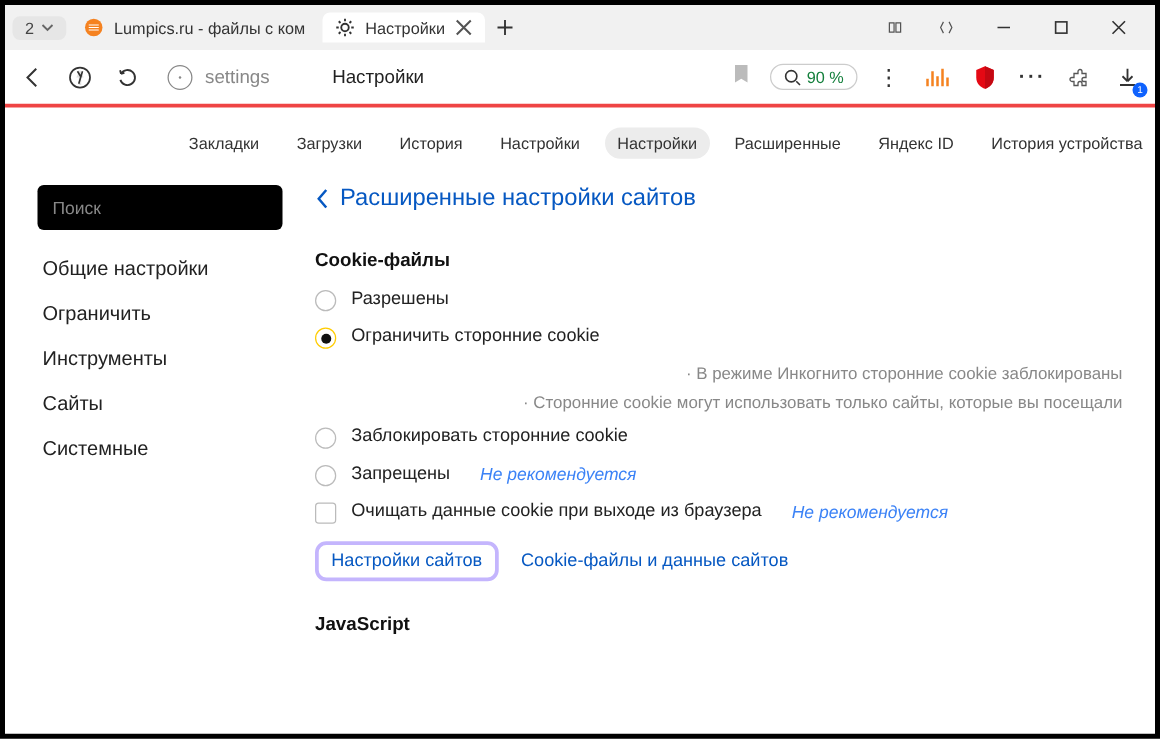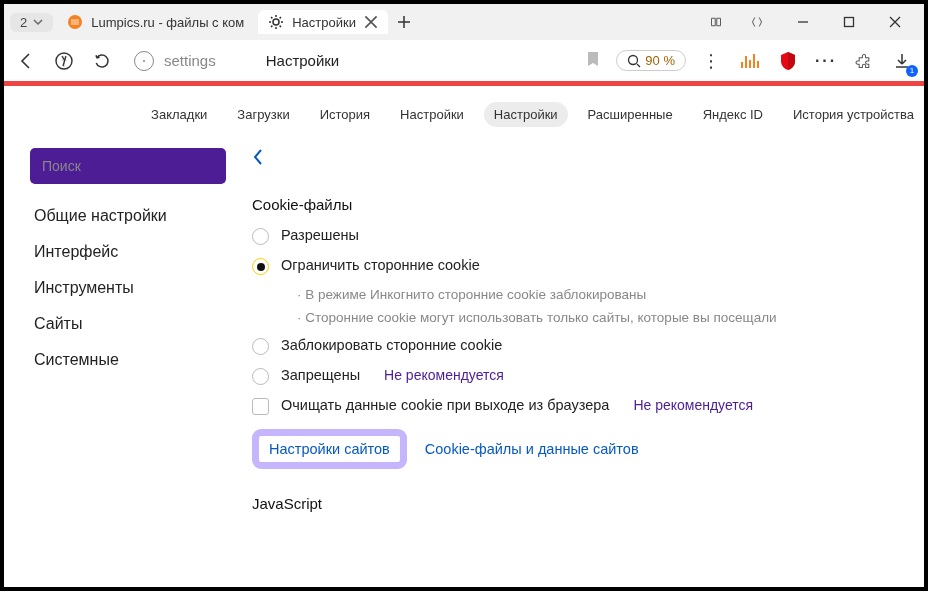--- a/index.html
+++ b/index.html
@@ -12,58 +12,58 @@
   .tab.active { background: #fff; }
   .tab .fav { width: 16px; height: 16px; display: flex; align-items: center; justify-content: center; }
   .tab .title { white-space: nowrap; overflow: hidden; text-overflow: ellipsis; }
   .tab .close { width: 14px; height: 14px; display: flex; align-items: center; justify-content: center; cursor: pointer; color: #555; }
   .newtab { width: 24px; height: 24px; display: flex; align-items: center; justify-content: center; border-radius: 4px; cursor: pointer; color: #333; font-size: 18px; }
   .winctrl { margin-left: auto; display: flex; align-items: center; gap: 0; }
   .winctrl .btn { width: 46px; height: 32px; display: flex; align-items: center; justify-content: center; cursor: pointer; color: #333; }
   .winctrl .btn svg { width: 12px; height: 12px; }
   .winctrl .reader { width: 36px; }
   
-  .toolbar { height: 46px; display: flex; align-items: center; padding: 0 10px; gap: 14px; border-bottom: 5px solid #ef4444; }
+  .toolbar { height: 46px; display: flex; align-items: center; padding: 0 10px; gap: 14px; border-bottom: 3px solid #ef4444; }
   .tbtn { width: 24px; height: 24px; display: flex; align-items: center; justify-content: center; cursor: pointer; color: #333; }
   .addrwrap { flex: 1; display: flex; align-items: center; gap: 10px; padding: 0 0 0 6px; }
   .globe { width: 20px; height: 20px; border: 1.5px solid #888; border-radius: 50%; display: flex; align-items: center; justify-content: center; position: relative; }
   .globe::before { content: ""; position: absolute; width: 2px; height: 2px; background: #888; border-radius: 50%; }
   .addr-path { color: #888; font-size: 15px; }
   .addr-title { color: #222; font-size: 15px; margin-left: 40px; flex: 1; }
   .bmk { color: #aaa; width: 16px; }
-  .zoombox { display: flex; align-items: center; gap: 4px; border: 1px solid #ccc; border-radius: 16px; padding: 2px 10px; font-size: 13px; color: #a16207; }
+  .zoombox { display: flex; align-items: center; gap: 4px; border: 1px solid #ccc; border-radius: 16px; padding: 2px 10px; font-size: 13px; color: #15803d; }
   .dots3 { font-size: 18px; letter-spacing: 2px; color: #333; }
   .eq-icon { display: flex; align-items: flex-end; gap: 2px; height: 14px; }
   .eq-icon span { width: 2px; background: #f58220; }
   .shield-red { width: 18px; height: 20px; }
   .ext-icon { color: #444; }
   .dl-icon { position: relative; }
   .dl-badge { position: absolute; bottom: -4px; right: -4px; width: 12px; height: 12px; background: #0f62fe; color: #fff; border-radius: 50%; font-size: 8px; display: flex; align-items: center; justify-content: center; }
   
   .navrow { height: 44px; display: flex; align-items: center; justify-content: flex-end; gap: 10px; padding-top: 12px; }
   .navrow .ni { padding: 5px 10px; font-size: 13px; color: #333; border-radius: 14px; cursor: pointer; }
   .navrow .ni.active { background: #ececec; }
   
   .content { display: flex; padding: 18px 26px 0 26px; gap: 16px; }
   .sidebar { width: 196px; flex-shrink: 0; }
-  .searchbox { background: #4c1d95; border-radius: 5px; padding: 10px 12px; color: #888; font-size: 14px; margin-bottom: 14px; }
+  .searchbox { background: #000000; border-radius: 5px; padding: 10px 12px; color: #888; font-size: 14px; margin-bottom: 14px; }
   .side-item { padding: 9px 4px; font-size: 16px; color: #222; cursor: pointer; }
   .main { flex: 1; padding-left: 10px; }
   .back-title { display: flex; align-items: center; gap: 8px; color: #0658c2; font-size: 19px; margin-bottom: 30px; cursor: pointer; }
-  .section-h { font-weight: normal; font-size: 15px; color: #111; margin-bottom: 14px; margin-top: 12px; }
+  .section-h { font-weight: bold; font-size: 15px; color: #111; margin-bottom: 14px; margin-top: 12px; }
   .opt { display: flex; align-items: flex-start; gap: 12px; margin-bottom: 12px; font-size: 14.5px; color: #222; }
   .radio { width: 17px; height: 17px; border: 1.5px solid #bbb; border-radius: 50%; flex-shrink: 0; margin-top: 1px; position: relative; }
   .radio.checked { border-color: #ffcc00; }
   .radio.checked::after { content: ""; position: absolute; inset: 3.5px; background: #111; border-radius: 50%; }
   .chk { width: 17px; height: 17px; border: 1.5px solid #bbb; border-radius: 3px; flex-shrink: 0; margin-top: 1px; }
-  .sub { margin-left: 45px; font-size: 13.5px; color: #888; margin-bottom: 8px; }
-  .hint { color: #4c1d95; margin-left: 12px; font-size: 14px; }
+  .sub { margin-left: 30px; font-size: 13.5px; color: #888; margin-bottom: 8px; text-align: right; }
+  .hint { color: #3b82f6; margin-left: 12px; font-size: 14px; font-style: italic; }
   .links { display: flex; align-items: center; gap: 18px; margin: 14px 0 26px 0; }
   .link { color: #0658c2; font-size: 14.5px; cursor: pointer; }
-  .link.hl { border: 7px solid #c4b5fd; border-radius: 9px; padding: 5px 10px; text-align: center; }
+  .link.hl { border: 3px solid #c4b5fd; border-radius: 9px; padding: 5px 10px; text-align: center; }
 </style>
 </head>
 <body>
 
 <div class="tabbar">
   <div class="tab-counter">
     <span>2</span>
     <svg viewBox="0 0 10 10">
         <path d="M1 3l4 4 4-4" stroke="#666" stroke-width="1.5" fill="none"></path>
       </svg>
@@ -205,31 +205,32 @@
   <div class="ni">Яндекс ID</div>
   <div class="ni">История устройства</div>
 </div>
 
 <div class="content">
   <div class="sidebar">
     <div class="searchbox">
       <span>Поиск</span>
     </div>
     <div class="side-item">Общие настройки</div>
-    <div class="side-item">Интерфейс</div>
+    <div class="side-item">Ограничить</div>
     <div class="side-item">Инструменты</div>
     <div class="side-item">Сайты</div>
     <div class="side-item">Системные</div>
   </div>
 
   <div class="main">
     <div class="back-title">
       <svg width="12" height="18" viewBox="0 0 12 18">
           <path d="M9 2L3 9l6 7" fill="none" stroke="#0658c2" stroke-width="2"></path>
         </svg>
+      <span>Расширенные настройки сайтов</span>
     </div>
 
     <div class="section-h">Cookie-файлы</div>
 
     <div class="opt">
       <span class="radio"></span>
       <span>Разрешены</span>
     </div>
 
     <div class="opt">

